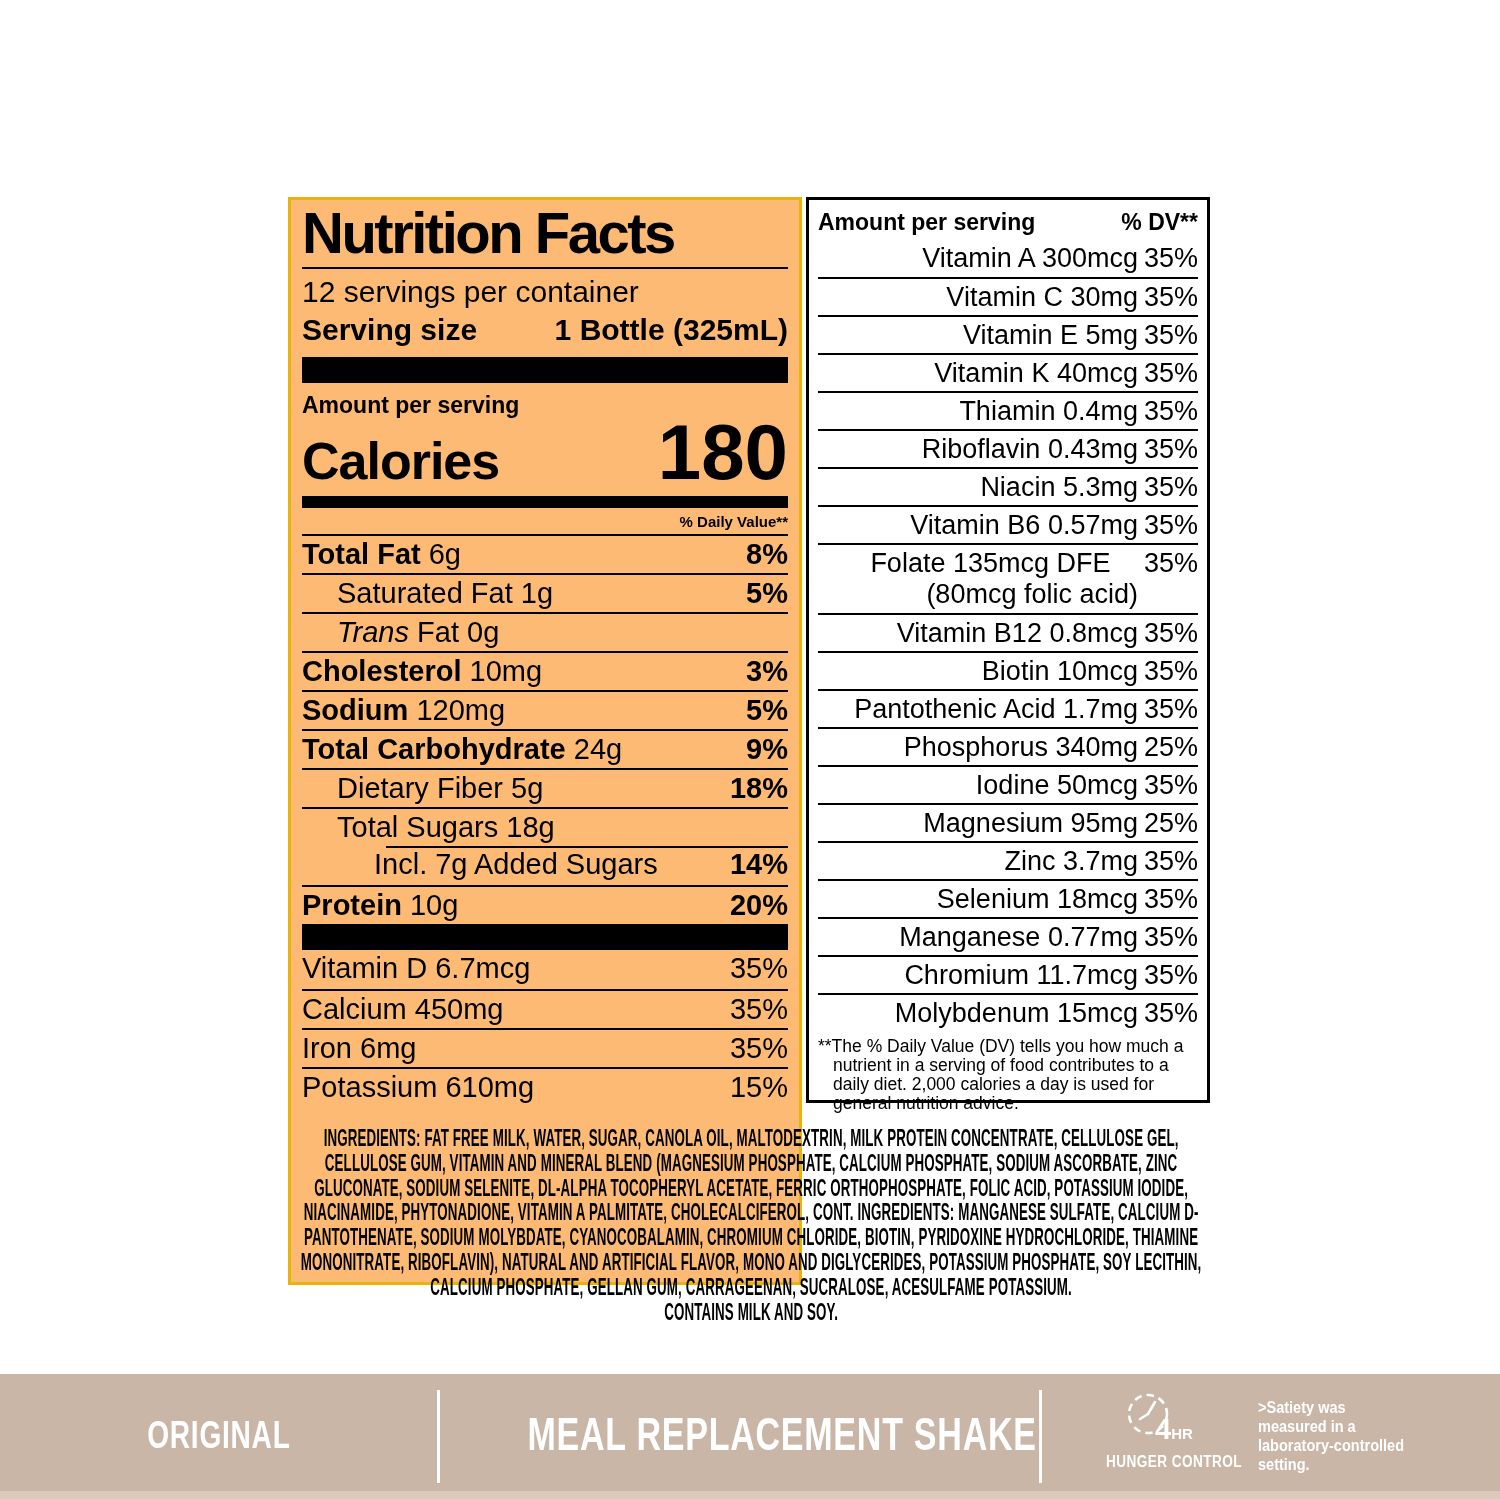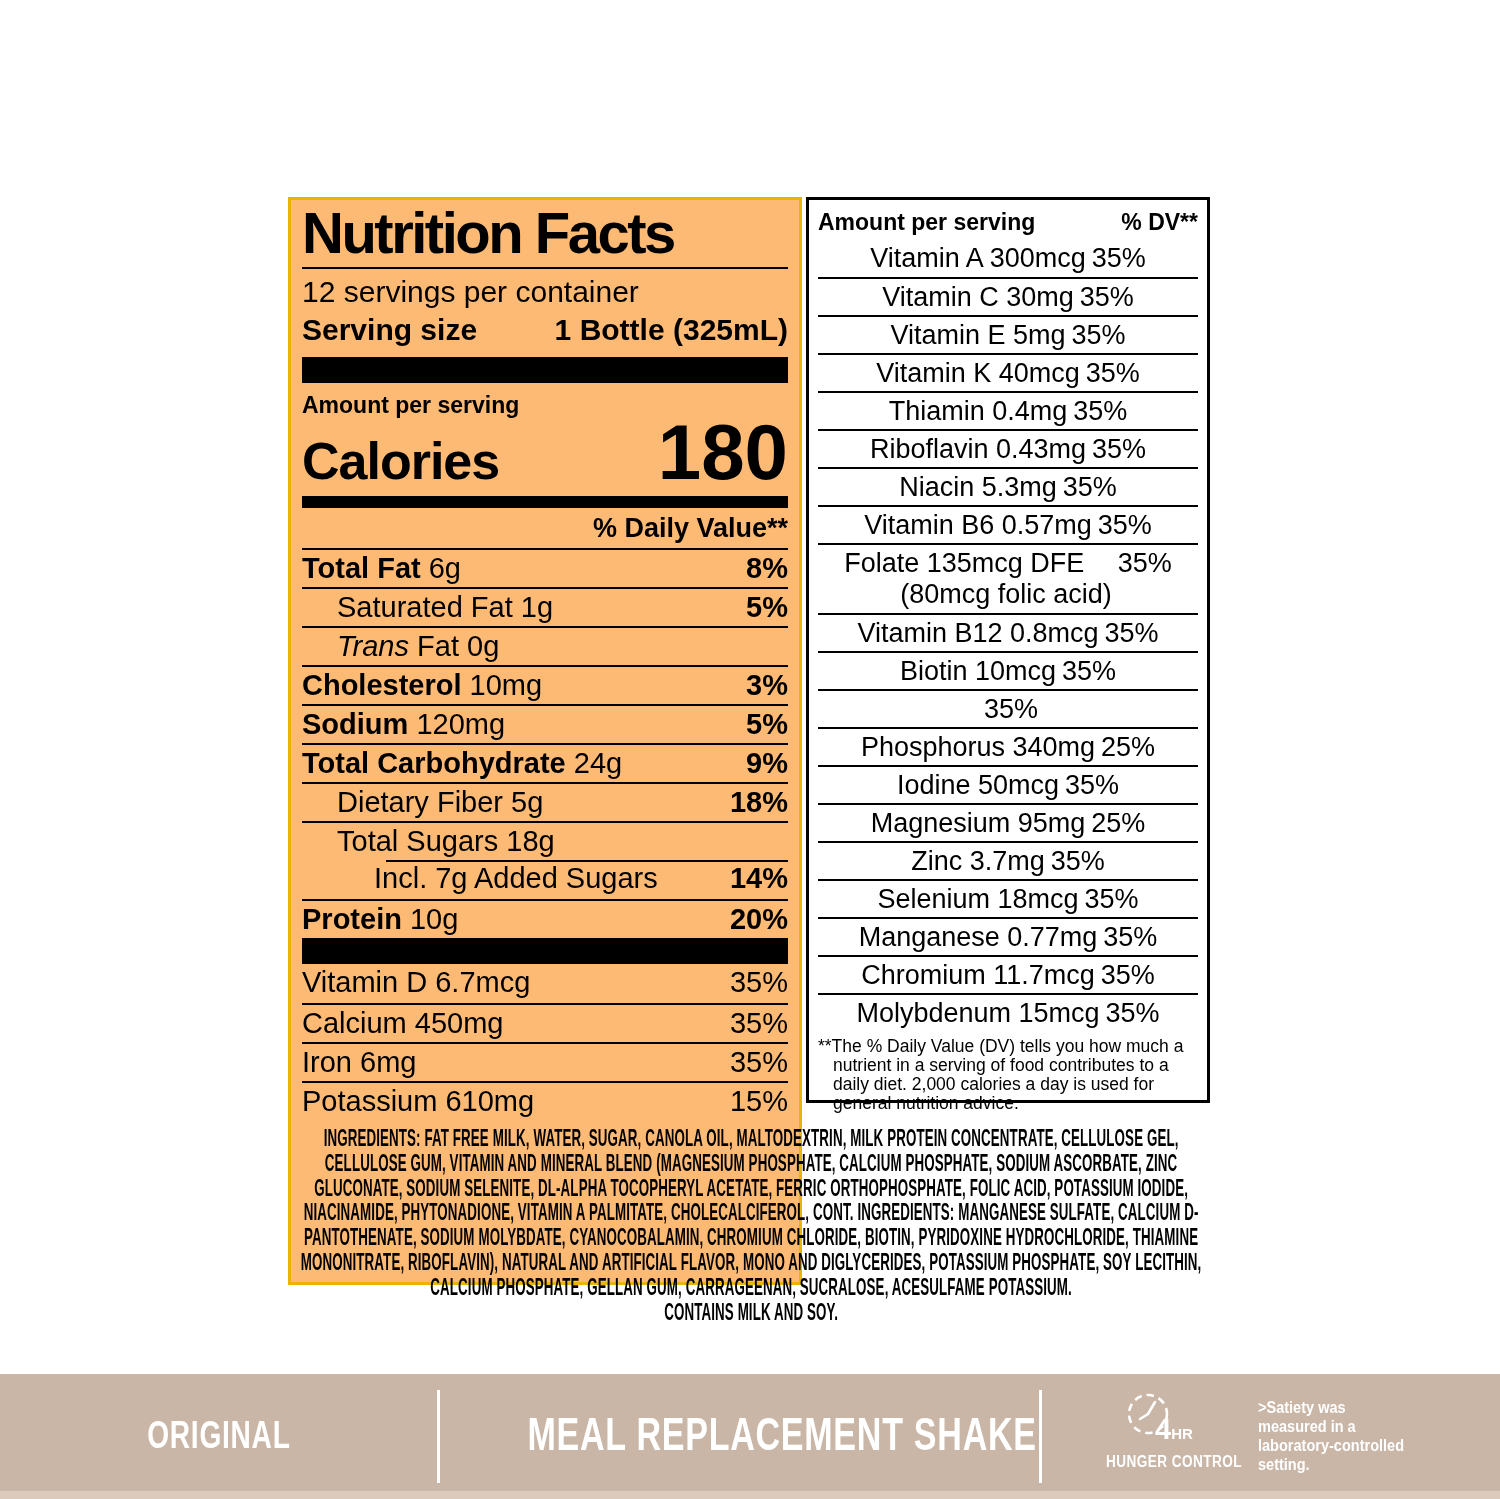--- a/index.html
+++ b/index.html
@@ -30,32 +30,32 @@
   .h26 { height:26px; } .h12 { height:12px; } .h8 { height:8px; }
 
   .nf-title { font-size:58px; font-weight:700; letter-spacing:-2.5px; line-height:62px; white-space:nowrap; }
   .title-rule { height:2px; background:#000; margin:3px 0 4px 0; }
   .servings { font-size:30px; line-height:38px; }
   .serving-size { display:flex; justify-content:space-between; font-size:30px; font-weight:700; line-height:38px; padding-bottom:8px; }
   .aps { font-size:23px; font-weight:700; line-height:30px; padding-top:7px; }
   .cal-row { display:flex; justify-content:space-between; align-items:baseline; margin-top:-8px; padding-bottom:4px; }
   .cal-label { font-size:52px; font-weight:700; letter-spacing:-1px; }
   .cal-value { font-size:78px; font-weight:700; line-height:80px; }
-  .dv-head { font-size:27px; font-weight:700; text-align:right; padding:5px 0 4px 0; }
+  .dv-head { font-size:15px; font-weight:700; text-align:right; padding:5px 0 4px 0; }
 
   .nrow { display:flex; justify-content:space-between; align-items:flex-start; border-top:2px solid #000; min-height:39px; font-size:29px; line-height:37px; }
   .nrow .dv { padding-left:8px; }
   .nrow.ind1 .ltext { padding-left:35px; }
   .nrow.ind2 .ltext { padding-left:72px; }
   .nrow.partial { border-top:none; position:relative; }
   .nrow.partial::before { content:""; position:absolute; left:84px; right:0; top:0; height:2px; background:#000; }
   #left-vitamins .nrow:first-child { border-top:none; }
 
   .r-head { display:flex; justify-content:space-between; font-size:23px; font-weight:700; line-height:30px; padding:7px 0 3px 0; }
-  .rrow { display:flex; justify-content:center; align-items:flex-start; border-top:2px solid #000; min-height:37.4px; font-size:27px; line-height:36px; }
+  .rrow { display:flex; justify-content:flex-end; align-items:flex-start; border-top:2px solid #000; min-height:37.4px; font-size:27px; line-height:36px; }
   #right-rows .rrow:first-child { border-top:none; }
   .rrow .sub { font-size:27px; line-height:32px; padding-left:56px; margin-top:-3px; padding-bottom:3px; }
   .rrow .dv { padding-left:6px; }
   .r-bar { margin-top:2px; }
   .footnote { font-size:17.5px; line-height:19px; padding:4px 0 0 15px; text-indent:-15px; }
 
   
   .ingredients { position:absolute; left:290px; top:1126px; width:922px; color:#000;text-align:center; }
   .ing-inner { transform:scaleX(0.58); transform-origin:left top; width:1590px; font-weight:700; font-size:23px; line-height:24.8px; letter-spacing:0.2px; }
 
@@ -228,20 +228,23 @@
           </span>
           <span class="dv">35%</span>
         </div>
         <div class="rrow">
           <span class="ltext">
             <div>Biotin 10mcg</div>
           </span>
           <span class="dv">35%</span>
         </div>
         <div class="rrow">
+          <span class="ltext">
+            <div>Pantothenic Acid 1.7mg</div>
+          </span>
           <span class="dv">35%</span>
         </div>
         <div class="rrow">
           <span class="ltext">
             <div>Phosphorus 340mg</div>
           </span>
           <span class="dv">25%</span>
         </div>
         <div class="rrow">
           <span class="ltext">

